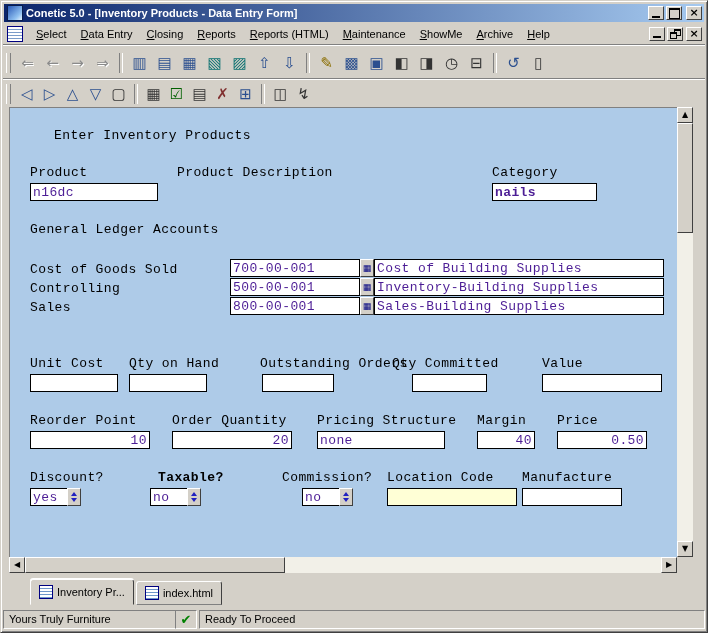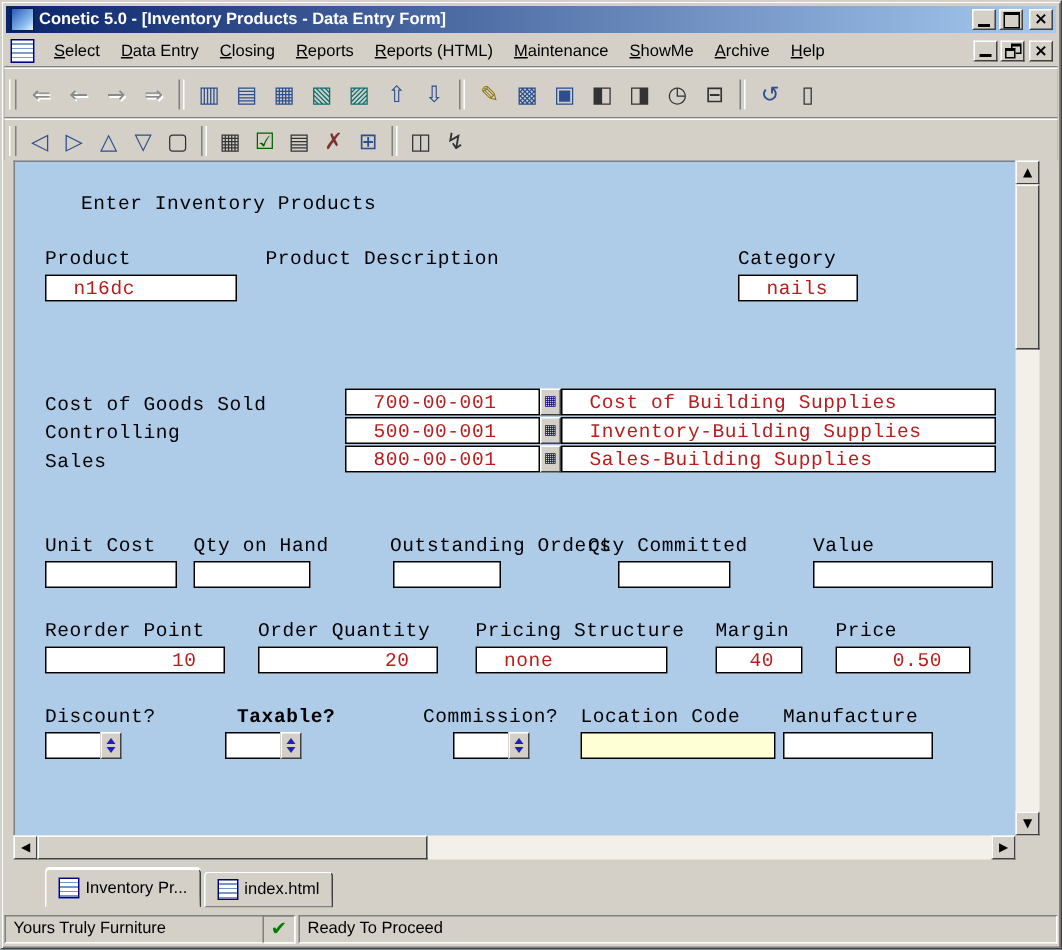--- a/index.html
+++ b/index.html
@@ -63,22 +63,22 @@
   .g.red{color:#803030;}
 
   
   .client{position:absolute;left:8px;top:106px;width:684px;height:466px;}
   .form-area{position:absolute;left:0;top:0;width:668px;height:450px;
     background:#aecbe8;border:1px solid;border-color:#808080 #fff #fff #808080;
     overflow:hidden;}
   .flabel{position:absolute;font:13px "Liberation Mono",monospace;letter-spacing:.4px;
     color:#000;white-space:pre;}
   .ffield{position:absolute;height:18px;border:1px solid #000;background:#fff;
-    font:13px "Liberation Mono",monospace;letter-spacing:.4px;padding:0 18px;
-    box-sizing:border-box;color:#b91c1c;outline:none;}
+    font:13px "Liberation Mono",monospace;letter-spacing:.4px;padding:0 2px;
+    box-sizing:border-box;color:#4c1d95;outline:none;}
   .ffield.num{text-align:right;}
   .ffield.hl{background:#ffffd6;}
   .mini-btn{position:absolute;height:18px;width:14px;box-sizing:border-box;padding:0;
     background:#d4d0c8;border:1px solid;border-color:#fff #404040 #404040 #fff;
     display:inline-flex;flex-direction:column;align-items:center;justify-content:center;
     cursor:pointer;}
   .lookup-g{font:9px "DejaVu Sans",sans-serif;color:#000080;line-height:1;}
   .tri-up{width:0;height:0;border-left:3px solid transparent;border-right:3px solid transparent;
     border-bottom:4px solid #2020c0;margin:1px 0;}
   .tri-dn{width:0;height:0;border-left:3px solid transparent;border-right:3px solid transparent;
@@ -275,22 +275,23 @@
   <div class="client">
     <div class="form-area">
 
       <span class="flabel" style="left:20px;top:20px;margin-left:24px;">Enter Inventory Products</span>
 
       <span class="flabel" style="left:20px;top:57px;">Product</span>
       <span class="flabel" style="left:167px;top:57px;">Product Description</span>
       <span class="flabel" style="left:482px;top:57px;">Category</span>
 
       <input class="ffield" style="left: 20px; top: 75px; width: 128px;" value="n16dc">
-      <input class="ffield" style="left: 482px; top: 75px; width: 80px;" value="nails">
-
+      <input class="ffield" style="left: 482px; top: 75px; width: 105px; font-weight: bold;" value="nails">
+
+      <span class="flabel" style="left:20px;top:114px;">General Ledger Accounts</span>
 
       <span class="flabel" style="left:20px;top:154px;">Cost of Goods Sold</span>
       <input class="ffield" style="left: 220px; top: 151px; width: 130px;" value="700-00-001">
       <button class="mini-btn" style="left:350px;top:151px;">
             <span class="lookup-g">▦</span>
           </button>
       <input class="ffield" style="left: 364px; top: 151px; width: 290px;" value="Cost of Building Supplies">
 
       <span class="flabel" style="left:20px;top:173px;">Controlling</span>
       <input class="ffield" style="left: 220px; top: 170px; width: 130px;" value="500-00-001">

